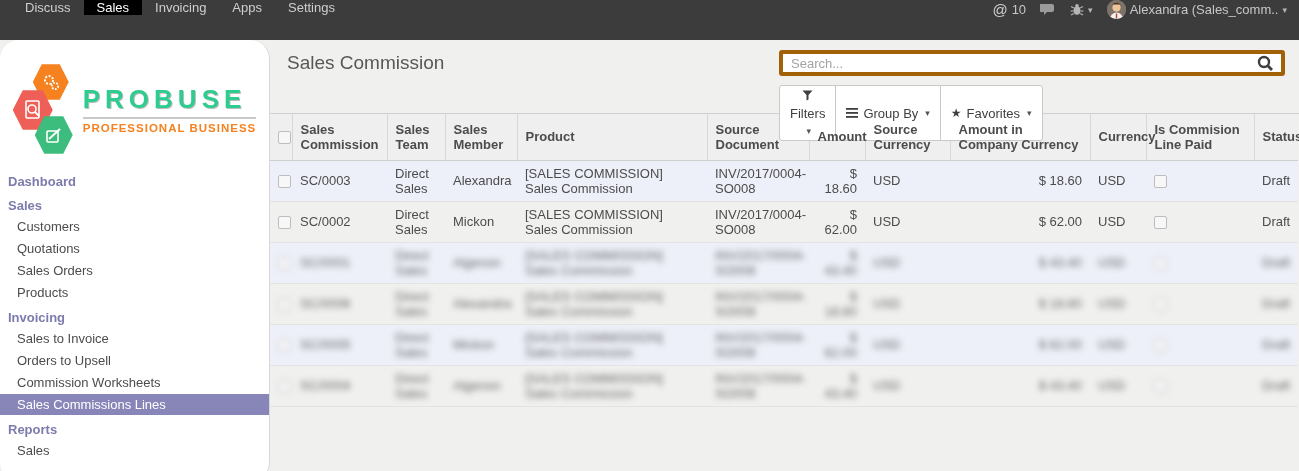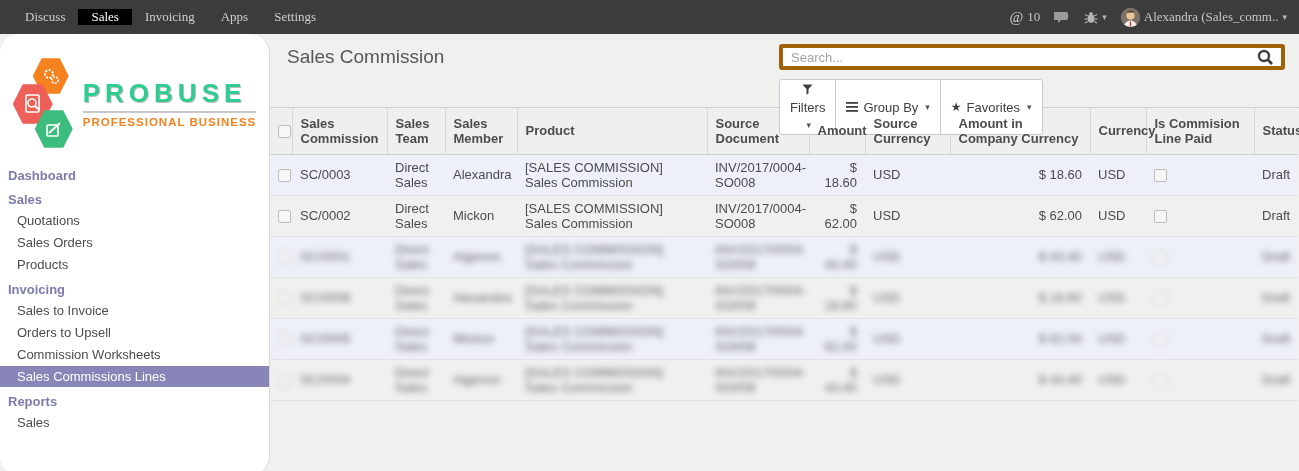--- a/index.html
+++ b/index.html
@@ -1,19 +1,19 @@
 <!DOCTYPE html>
 <html><head>
 <meta charset="utf-8">
 <style>
   * { margin:0; padding:0; box-sizing:border-box; }
   html,body { width:1299px; height:471px; overflow:hidden; font-family:"Liberation Sans", sans-serif; background:#f0f0ef; }
 
   
-  .topbar { height:34px; background:#3c3c3c; display:flex; align-items:center; justify-content:space-between; color:#cfcfcf; font-size:13px;font-family:Liberation Serif, serif; }
+  .topbar { height:40px; background:#3c3c3c; display:flex; align-items:flex-start; justify-content:space-between; color:#cfcfcf; font-size:13px; }
   .topbar-left { display:flex; align-items:stretch; padding-left:12px; }
   .menu-item { display:flex; align-items:center; padding:0 13px; cursor:pointer; color:#cfcfcf; }
   .menu-item.active { background:#000; color:#fff; }
   .topbar-right { display:flex; align-items:center; gap:14px; padding-right:12px; }
   .systray-item { display:flex; align-items:center; gap:4px; color:#c7c7c7; }
   .at-glyph { font-size:15px; color:#cfcfcf; }
   .caret { font-size:9px; color:#b5b5b5; }
   .avatar { width:19px; height:19px; border-radius:50%; overflow:hidden; background:#8d8d8d; display:inline-block; }
 
   
@@ -162,20 +162,21 @@
       </div>
       <div class="logo-text">
         <span class="brand">PROBUSE</span>
         <span class="brand-rule"></span>
         <span class="tagline">PROFESSIONAL BUSINESS</span>
       </div>
     </div>
     <div class="menu" id="sidebar-menu">
         <div class="sec-header first">Dashboard</div>
         <div class="sec-header">Sales</div>
+        <div class="menu-link">Customers</div>
         <div class="menu-link">Quotations</div>
         <div class="menu-link">Sales Orders</div>
         <div class="menu-link">Products</div>
         <div class="sec-header">Invoicing</div>
         <div class="menu-link">Sales to Invoice</div>
         <div class="menu-link">Orders to Upsell</div>
         <div class="menu-link">Commission Worksheets</div>
         <div class="menu-link selected">Sales Commissions Lines</div>
         <div class="sec-header">Reports</div>
         <div class="menu-link">Sales</div>

